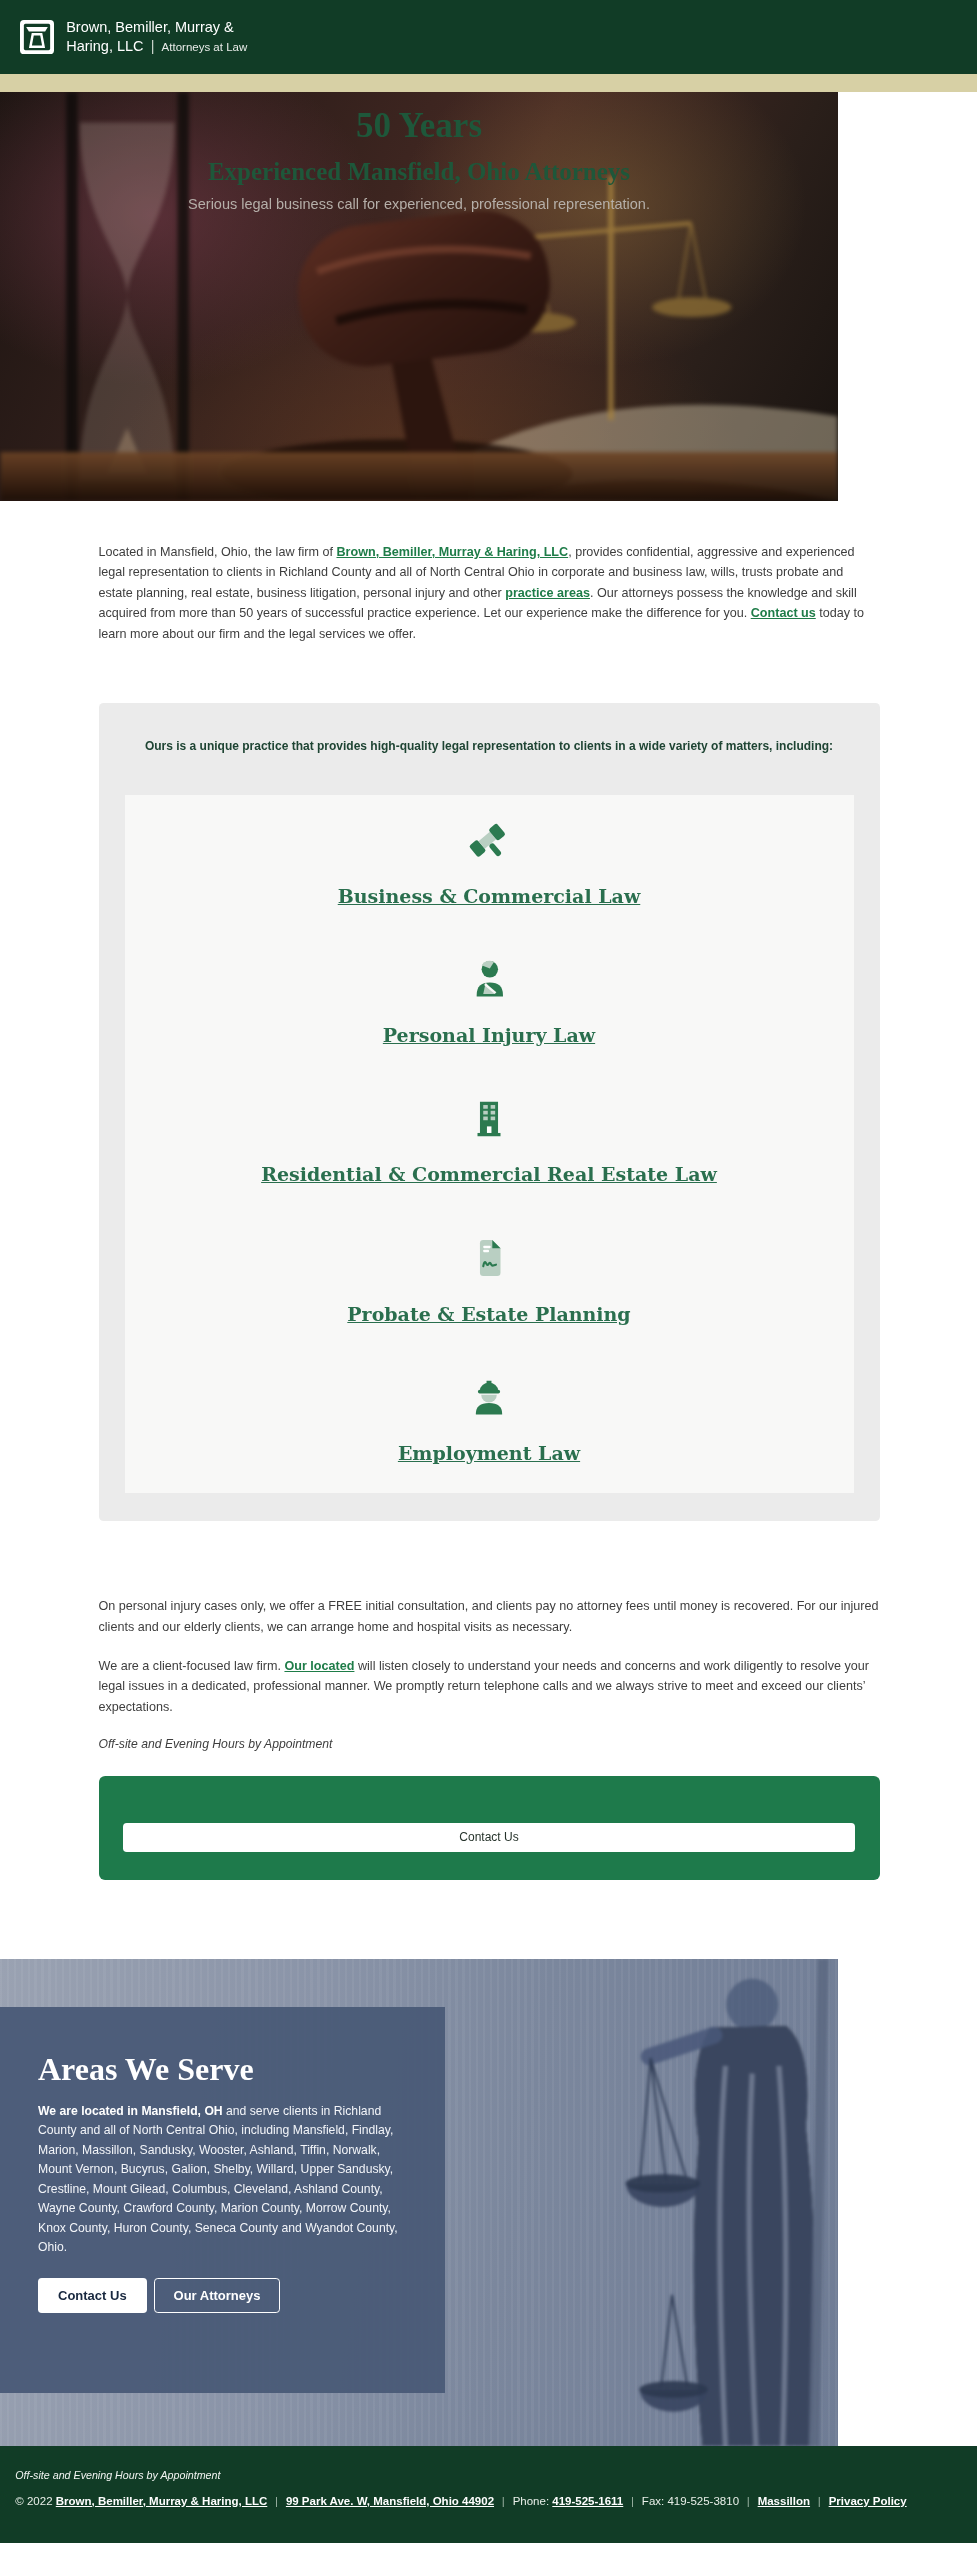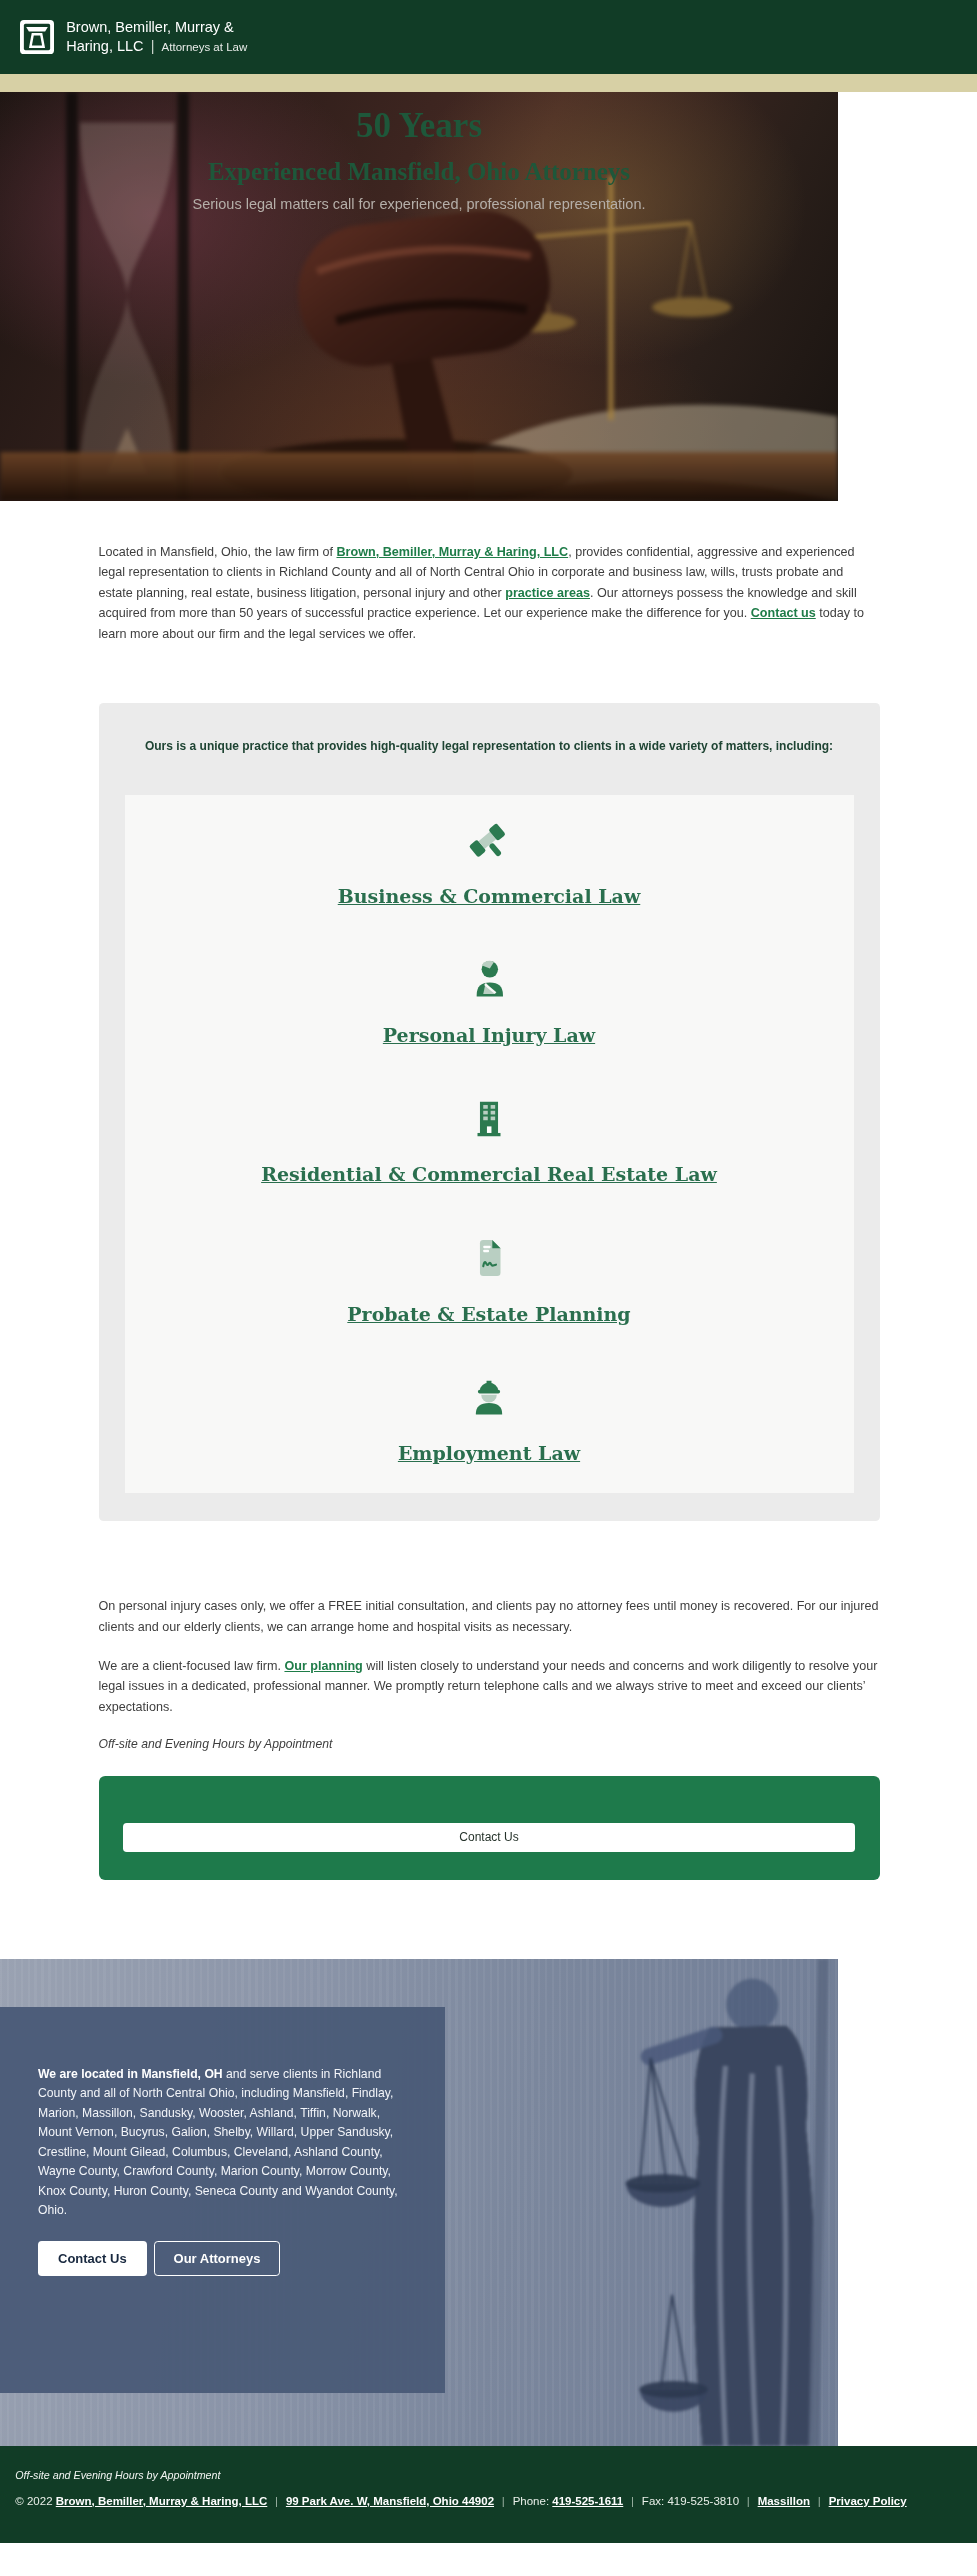--- a/index.html
+++ b/index.html
@@ -237,21 +237,21 @@
       <path d="M440 300 q120 -35 250 -15" stroke="#160a06" stroke-width="12" fill="none" opacity=".8"></path>
     </g>
 
     <rect x="0" y="472" width="1097" height="64" fill="url(#deskG)" opacity=".9"></rect>
   </svg>
   <div class="hero-text">
     <h1 class="hero-title">
       <span style="display:block">50 Years</span>
     </h1>
     <h2 class="hero-subtitle">Experienced Mansfield, Ohio Attorneys</h2>
-    <p class="hero-tagline">Serious legal matters call for experienced, professional representation.</p>
+    <p class="hero-tagline">Serious legal business call for experienced, professional representation.</p>
   </div>
 </section>
 
 <main class="container">
 
   <p class="intro"><span>Located in Mansfield, Ohio, the law firm of </span><a href="#" class="green-link">Brown, Bemiller, Murray &amp; Haring, LLC</a><span>, provides confidential, aggressive and experienced legal representation to clients in Richland County and all of North Central Ohio in corporate and business law, wills, trusts probate and estate planning, real estate, business litigation, personal injury and other </span><a href="#" class="green-link">practice areas</a><span>. Our attorneys possess the knowledge and skill acquired from more than 50 years of successful practice experience. Let our experience make the difference for you. </span><a href="#" class="green-link">Contact us</a><span> today to learn more about our firm and the legal services we offer.</span></p>
 
   <section class="practice-panel">
     <p class="practice-heading">Ours is a unique practice that provides high-quality legal representation to clients in a wide variety of matters, including:</p>
     <div class="practice-card">
@@ -314,21 +314,21 @@
           <path d="M12 47 q0 -13 16 -13 q16 0 16 13 v1 h-32 z" fill="#2c7a50"></path>
         </svg>
         <div><a href="#" class="practice-label">Employment Law</a></div>
       </div>
 
     </div>
   </section>
 
   <p class="body-p first">On personal injury cases only, we offer a FREE initial consultation, and clients pay no attorney fees until money is recovered. For our injured clients and our elderly clients, we can arrange home and hospital visits as necessary.</p>
 
-  <p class="body-p"><span>We are a client-focused law firm. </span><a href="#" class="green-link">Our planning</a><span> will listen closely to understand your needs and concerns and work diligently to resolve your legal issues in a dedicated, professional manner. We promptly return telephone calls and we always strive to meet and exceed our clients’ expectations.</span></p>
+  <p class="body-p"><span>We are a client-focused law firm. </span><a href="#" class="green-link">Our located</a><span> will listen closely to understand your needs and concerns and work diligently to resolve your legal issues in a dedicated, professional manner. We promptly return telephone calls and we always strive to meet and exceed our clients’ expectations.</span></p>
 
   <p class="hours-note">Off-site and Evening Hours by Appointment</p>
 
   <section class="cta-panel">
     <button class="cta-button">Contact Us</button>
   </section>
 
 </main>
 
 <section class="areas">
@@ -346,20 +346,21 @@
       <path d="M820 295 a48 30 0 0 0 96 0 z" fill="#37445f" opacity=".9"></path>
       <ellipse cx="868" cy="294" rx="49" ry="12" fill="#2c3850" opacity=".9"></ellipse>
       <line x1="880" y1="440" x2="866" y2="560" stroke="#2f3c55" stroke-width="2.5"></line>
       <line x1="880" y1="440" x2="900" y2="560" stroke="#2f3c55" stroke-width="2.5"></line>
       <path d="M838 565 a44 28 0 0 0 88 0 z" fill="#37445f" opacity=".9"></path>
       <ellipse cx="882" cy="564" rx="45" ry="11" fill="#2c3850" opacity=".9"></ellipse>
       <line x1="1078" y1="0" x2="1066" y2="638" stroke="#5b6880" stroke-width="14" opacity=".85"></line>
     </g>
   </svg>
   <div class="areas-card">
+    <h2 class="areas-title">Areas We Serve</h2>
     <p class="areas-text"><b>We are located in Mansfield, OH</b><span> and serve clients in Richland County and all of North Central Ohio, including Mansfield, Findlay, Marion, Massillon, Sandusky, Wooster, Ashland, Tiffin, Norwalk, Mount Vernon, Bucyrus, Galion, Shelby, Willard, Upper Sandusky, Crestline, Mount Gilead, Columbus, Cleveland, Ashland County, Wayne County, Crawford County, Marion County, Morrow County, Knox County, Huron County, Seneca County and Wyandot County, Ohio.</span></p>
     <div class="areas-buttons">
       <button class="btn-solid">Contact Us</button>
       <button class="btn-outline">Our Attorneys</button>
     </div>
   </div>
 </section>
 
 <footer class="site-footer">
   <div class="footer-hours">Off-site and Evening Hours by Appointment</div>

